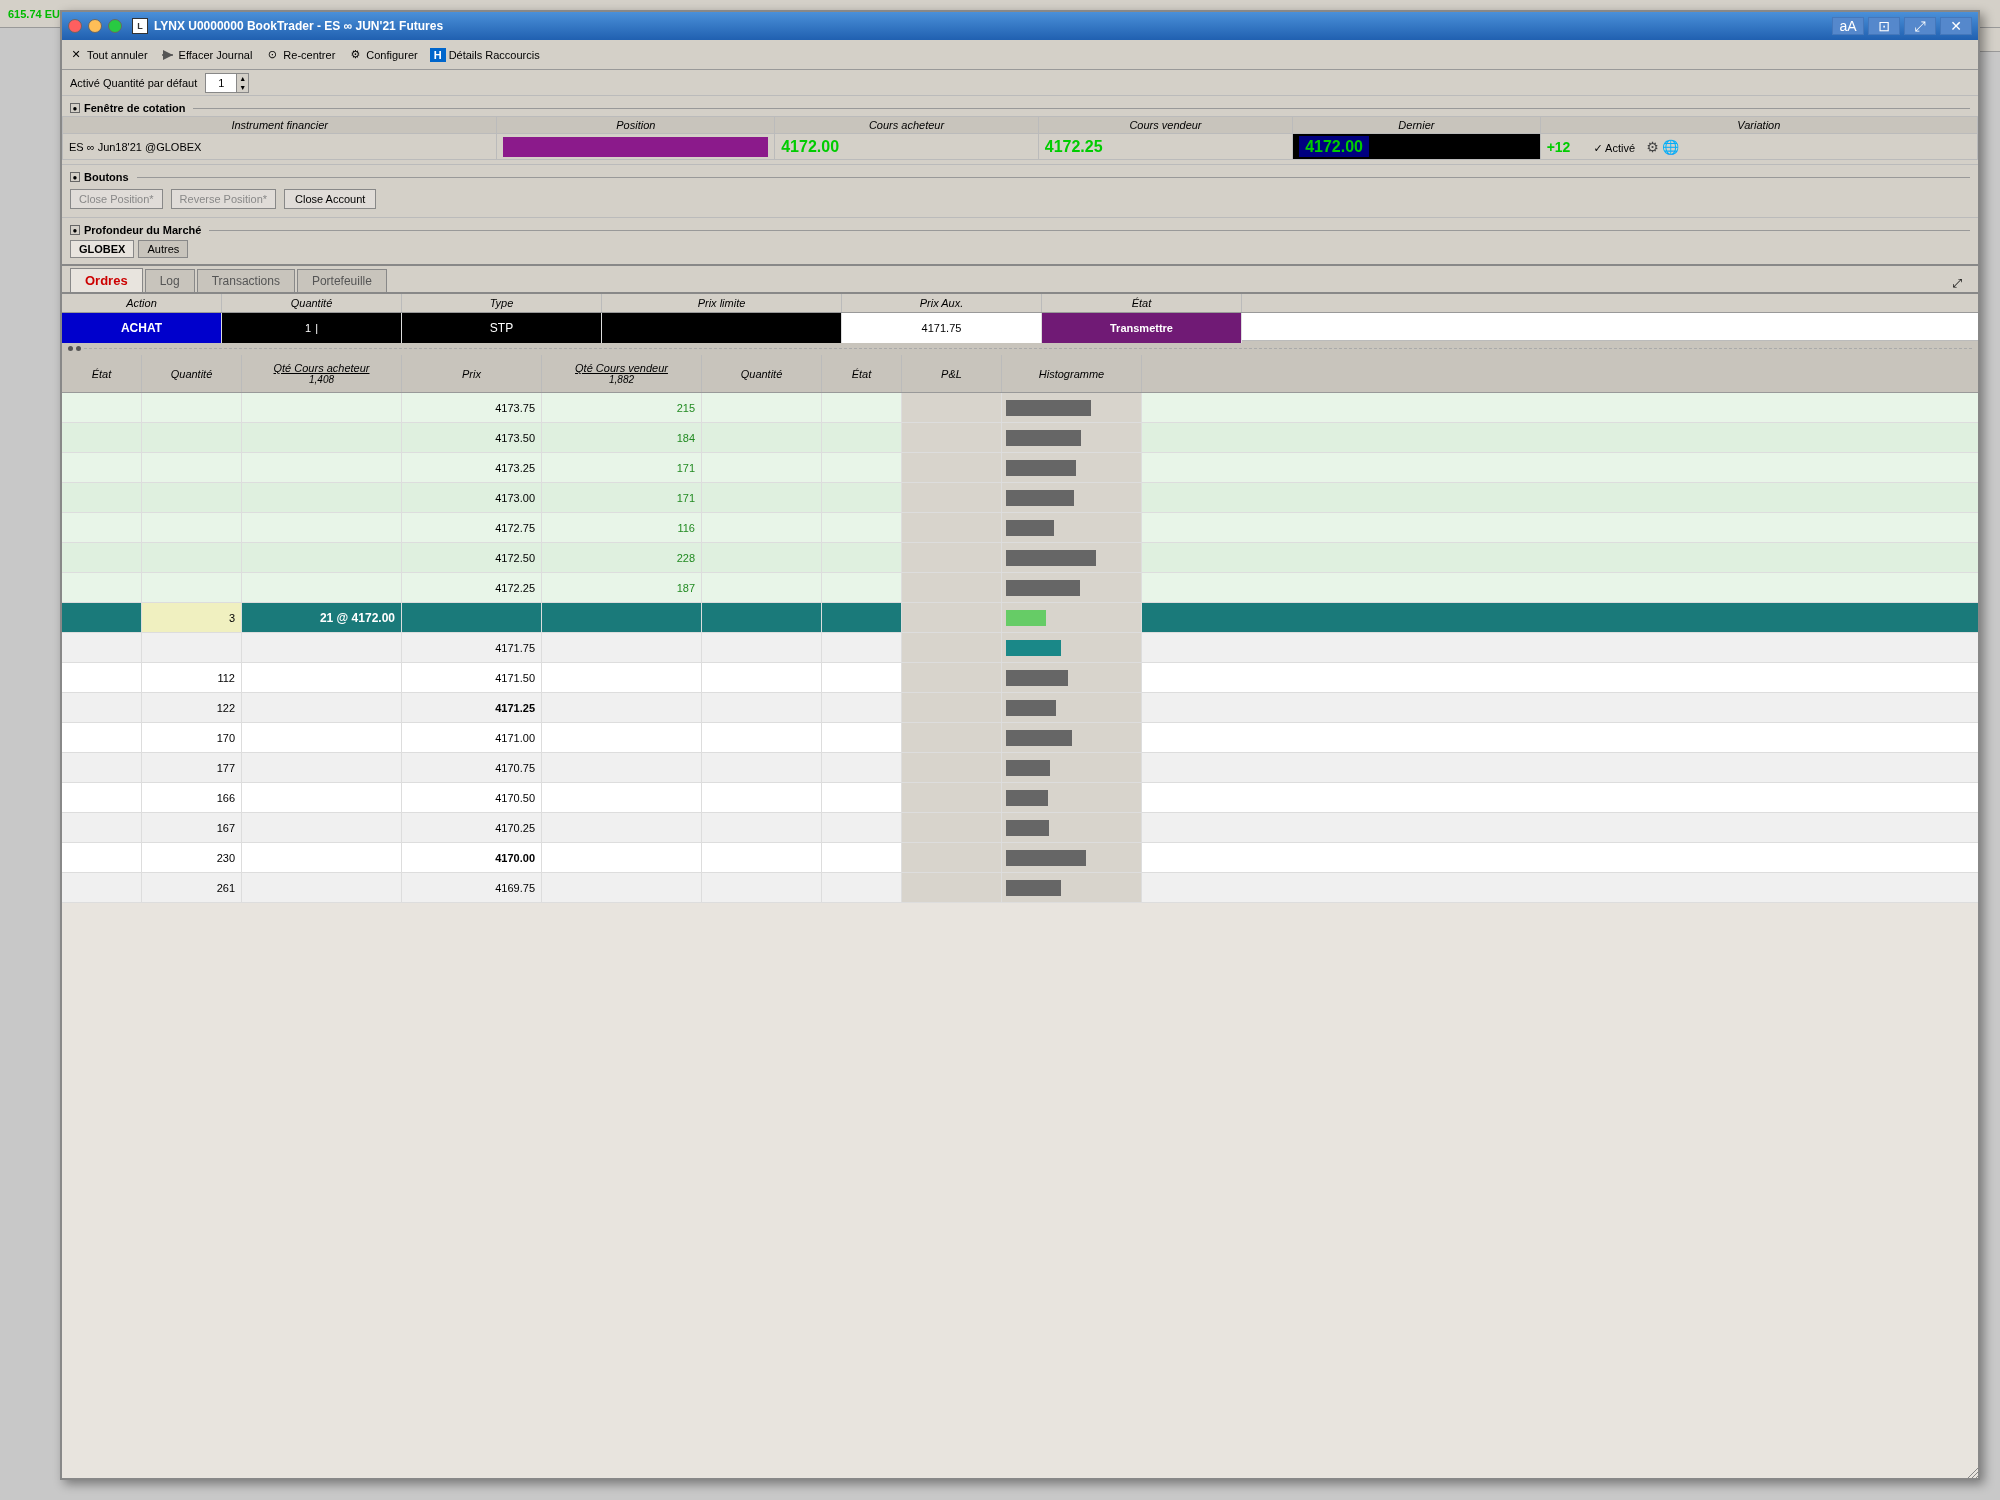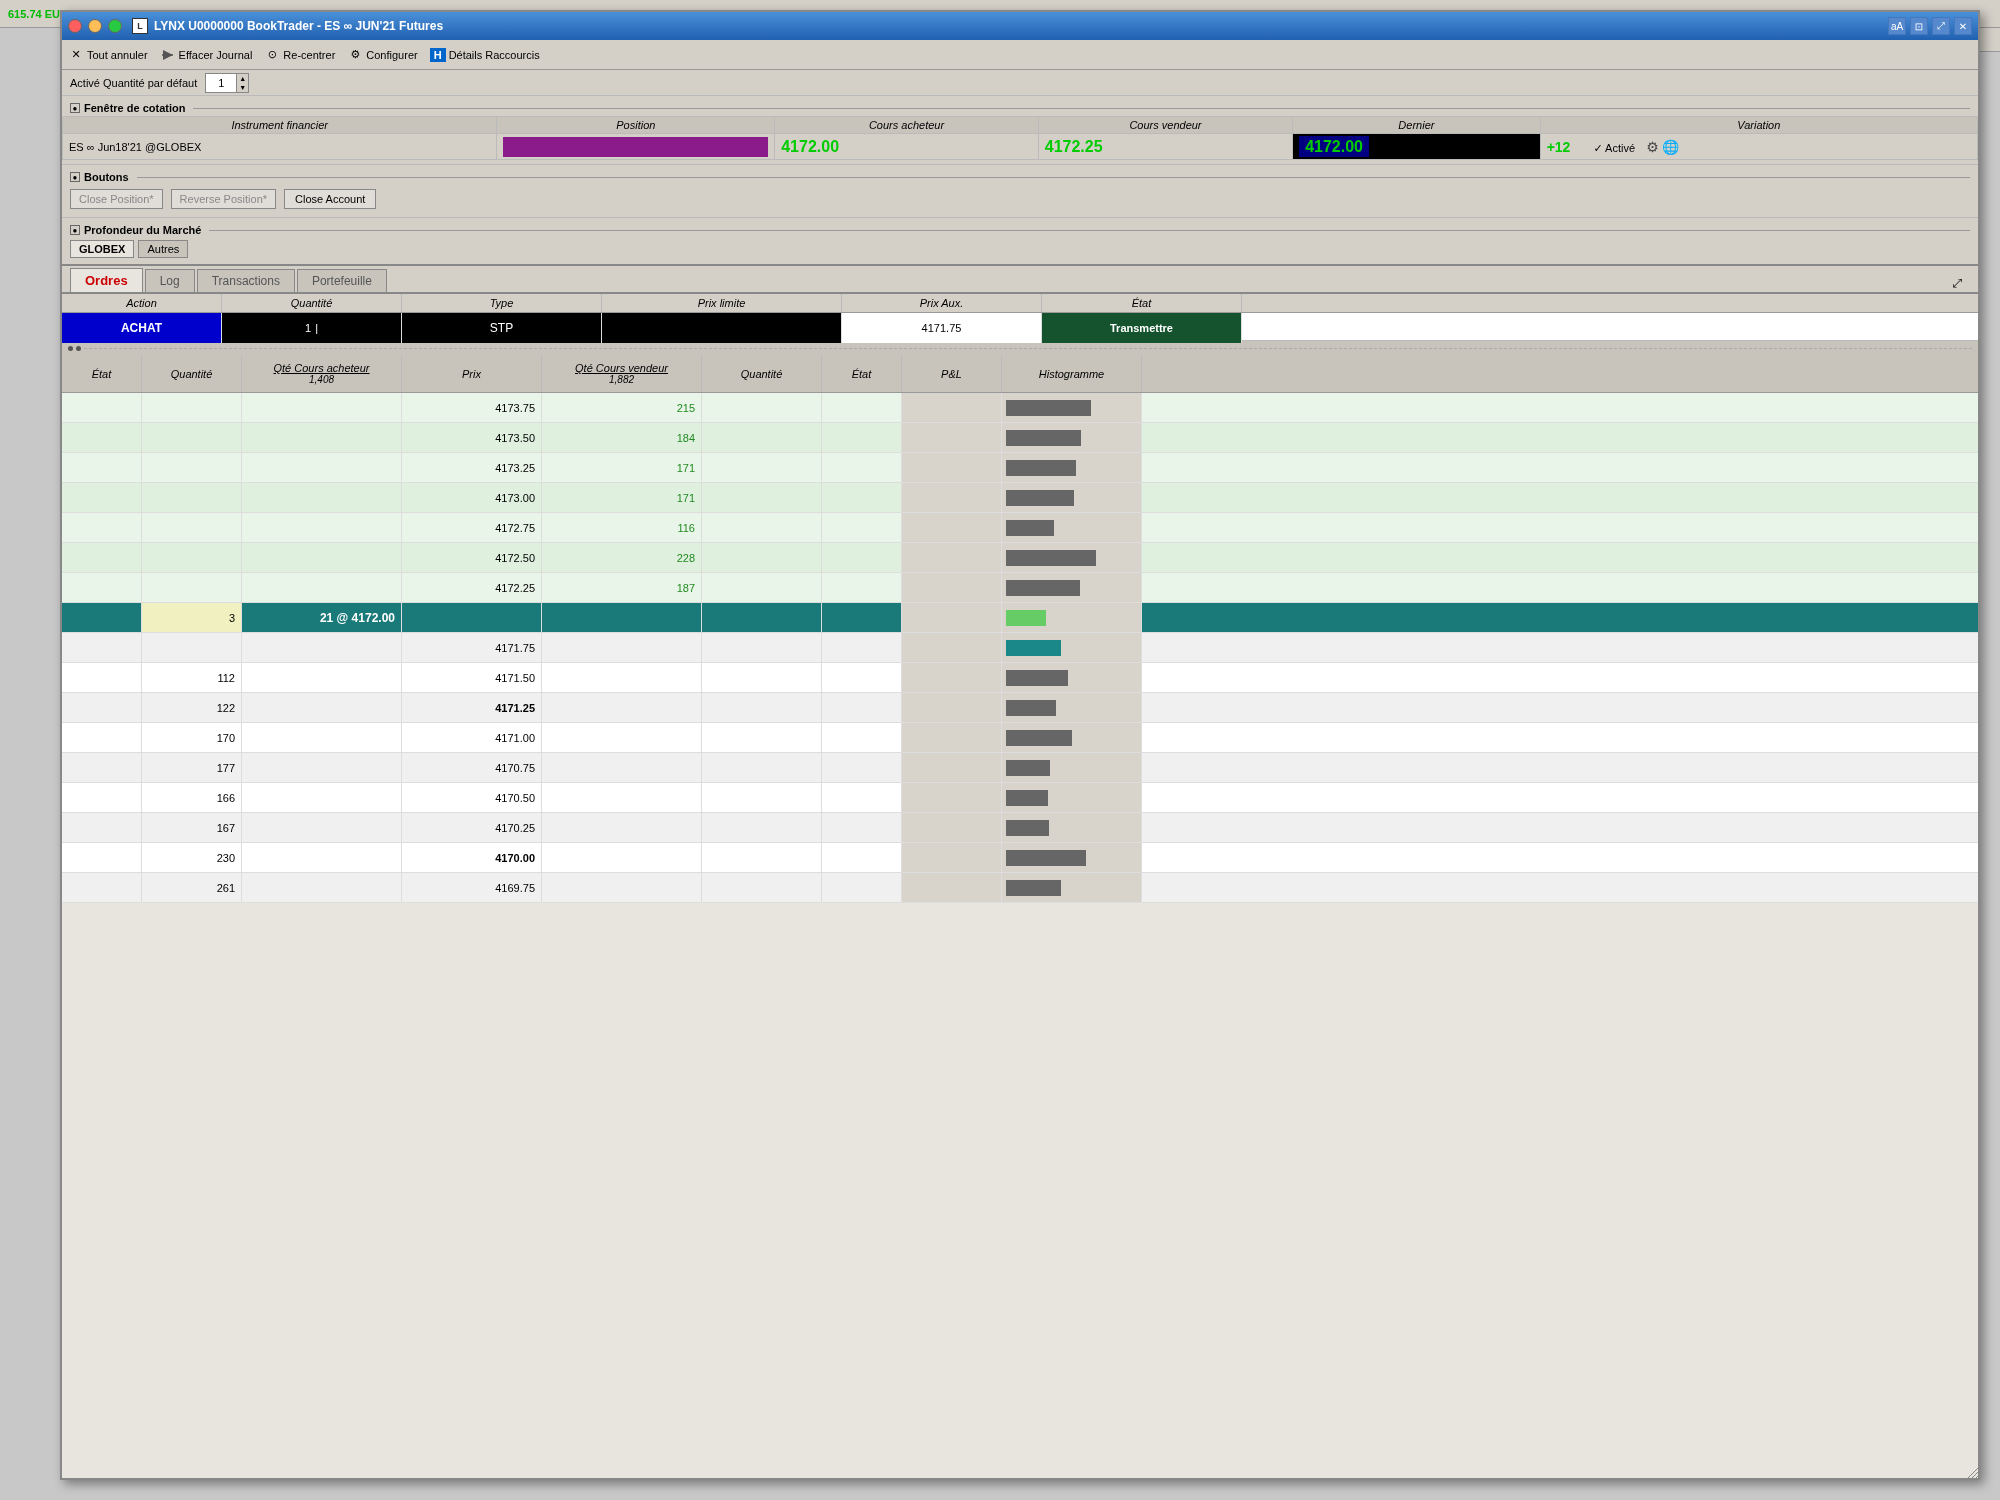--- a/index.html
+++ b/index.html
@@ -98,25 +98,25 @@
     #window-title-text {
       color: #fff;
       font-size: 12px;
       font-weight: bold;
       flex: 1;
     }
     .titlebar-right-icons {
       display: flex; gap: 4px;
     }
     .titlebar-right-btn {
-      width: 18px; height: 18px;
+      width: 32px; height: 18px;
       background: #5588cc;
       border: 1px solid #4477bb;
       color: #fff;
-      font-size: 10px;
+      font-size: 14px;
       display: flex; align-items: center; justify-content: center;
       cursor: pointer;
     }
 
     
     #toolbar {
       background: #d4d0c8;
       height: 30px;
       display: flex;
       align-items: center;
@@ -315,21 +315,21 @@
       font-size: 11px;
       text-align: center;
       border-right: 1px solid #ddd;
       display: flex; align-items: center; justify-content: center;
     }
     .orders-cell-action { background: #0000cc; color: #fff; font-weight: bold; font-size: 12px; }
     .orders-cell-qty { background: #000; color: #fff; }
     .orders-cell-type { background: #000; color: #fff; font-size: 12px; }
     .orders-cell-prix { background: #000; color: #fff; }
     .orders-cell-aux { background: #fff; color: #000; }
-    .orders-cell-etat { background: #14532d; color: #fff; font-weight: bold; }
+    .orders-cell-etat { background: #701a75; color: #fff; font-weight: bold; }
     .sep-line { flex: 1; border-top: 1px dashed #aaa; }
 
     
     #market-depth {
       flex: 1;
       background: #d8d4cc;
       overflow: hidden;
     }
 
     

